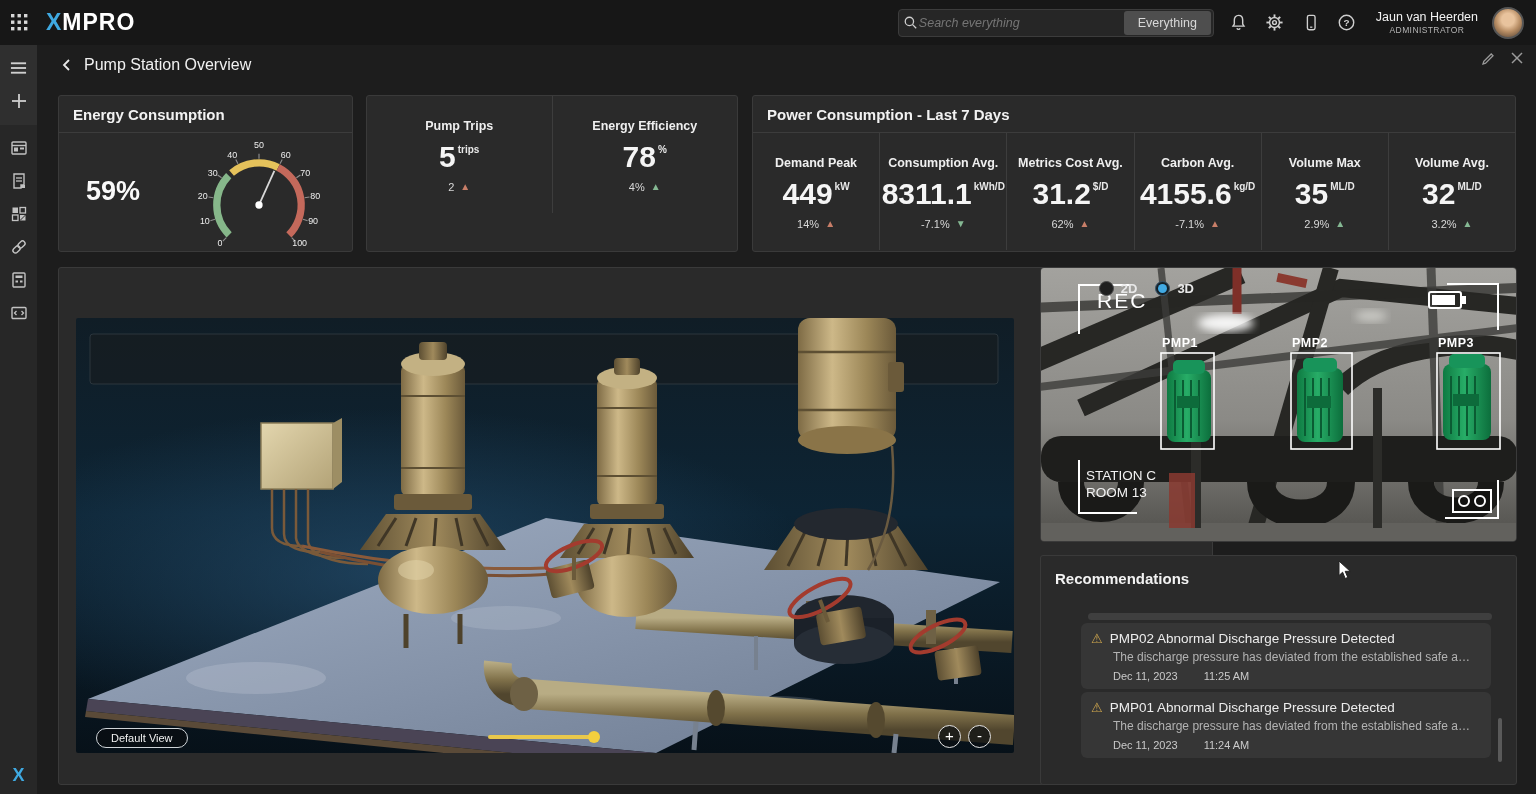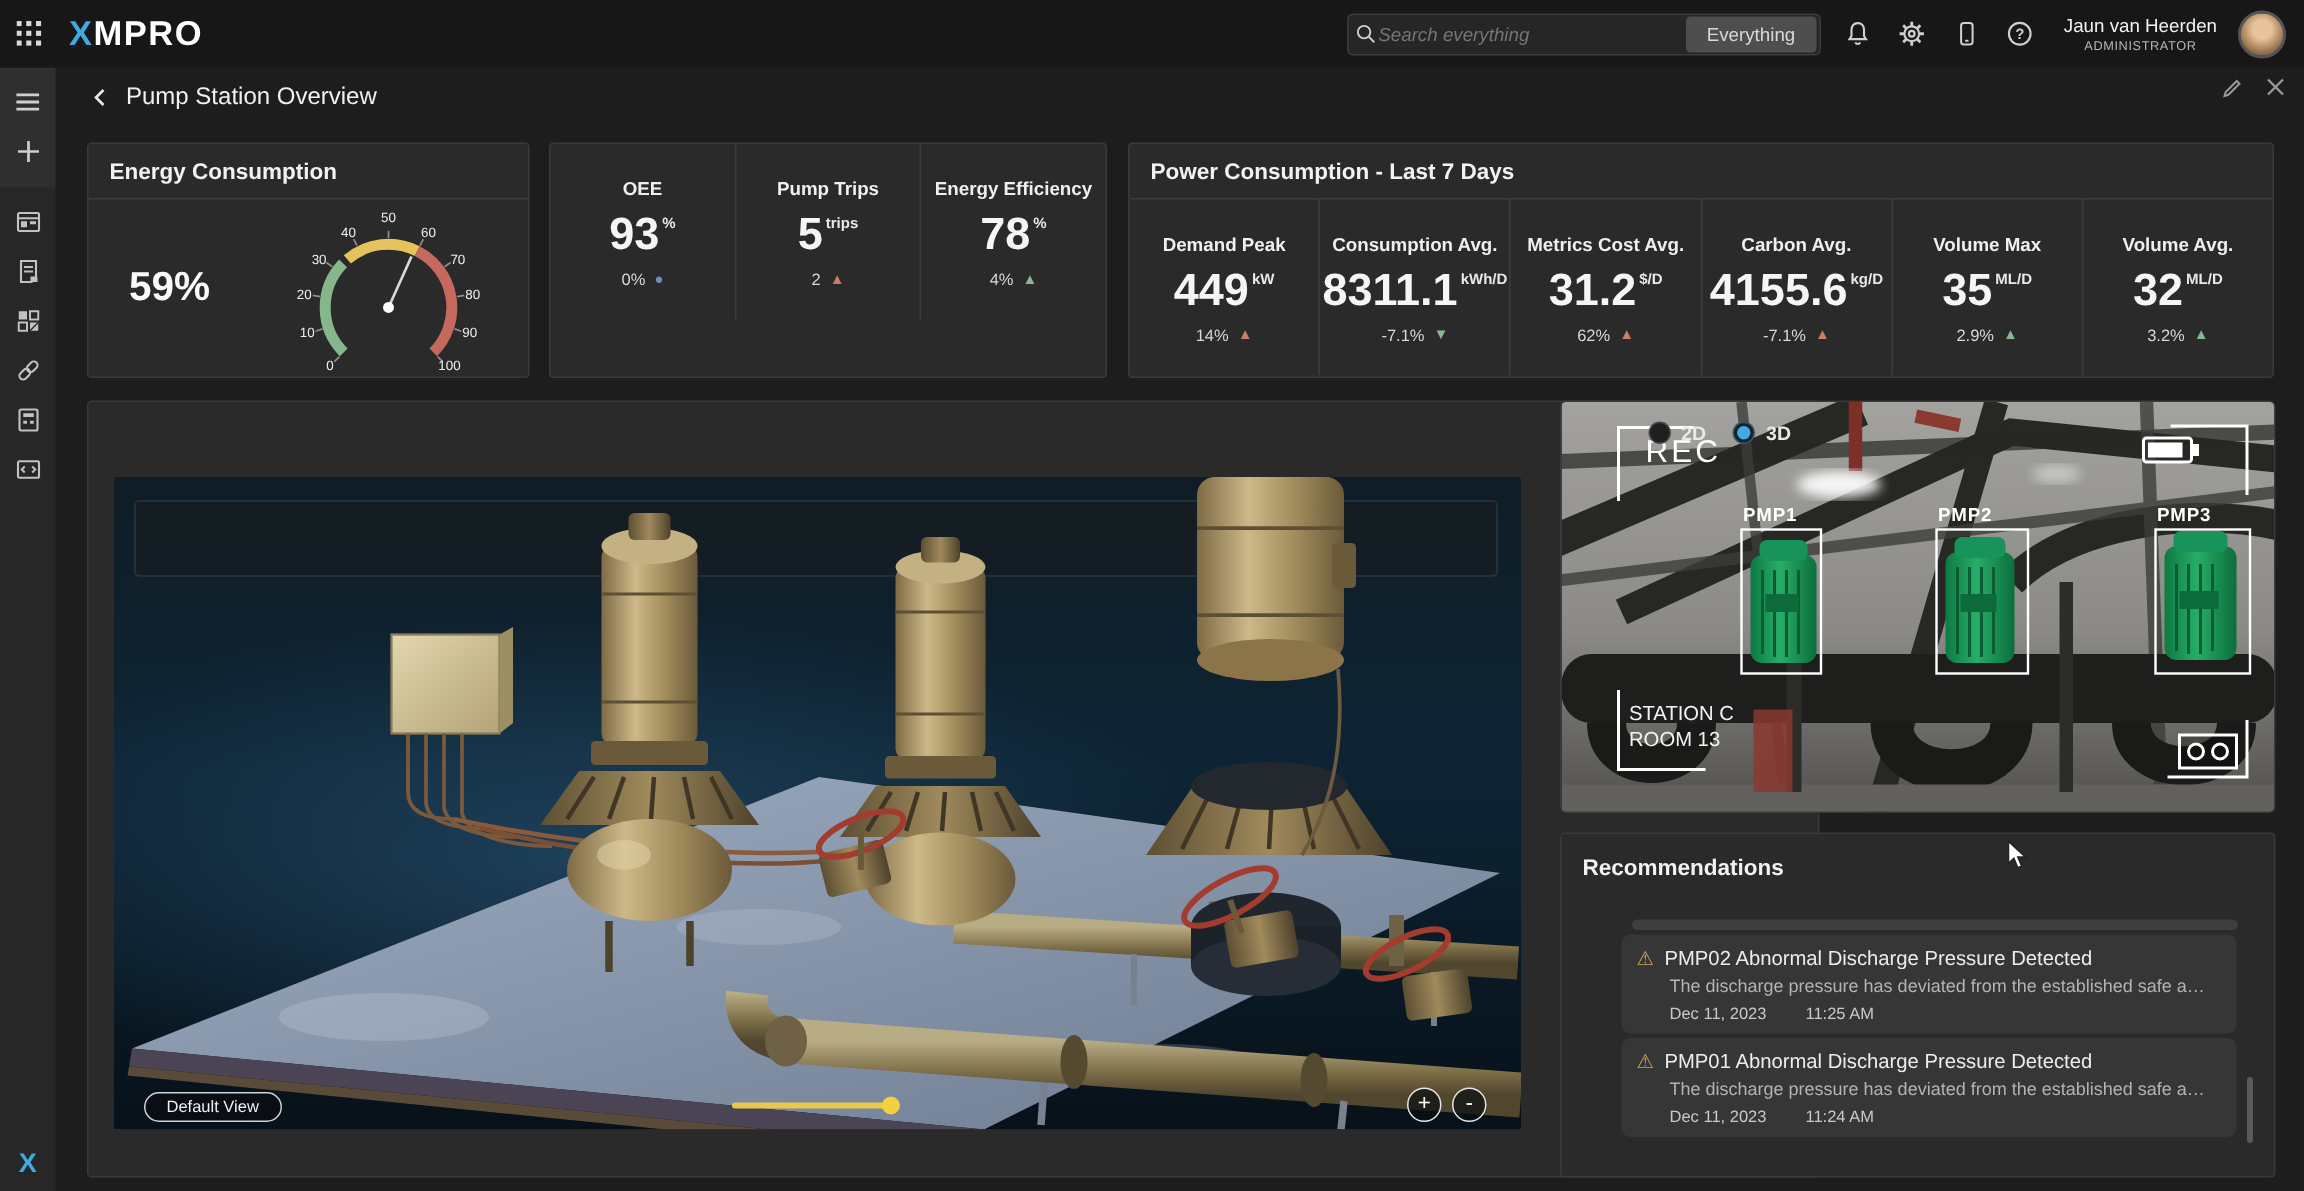--- a/index.html
+++ b/index.html
@@ -302,28 +302,20 @@
             <text x="150.1" y="136">100</text>
           </g>
           <line x1="100" y1="85" x2="118.9" y2="43.1" stroke="#d9d9d9" stroke-width="2.2"></line>
           <circle cx="100" cy="85" r="4.5" fill="#ffffff"></circle>
         </svg>
       </div>
     </section>
 
     <section class="card" style="left:329px; top:50px; width:372px; height:157px;">
       <div class="tiles">
-        <div class="tile">
-          <div class="t-label">OEE</div>
-          <div class="t-value"><span>93</span><span class="t-unit">%</span></div>
-          <div class="t-delta">
-              <span>0%</span>
-              <span class="t-glyph" style="color:#7988b8">●</span>
-            </div>
-        </div>
         <div class="tile">
           <div class="t-label">Pump Trips</div>
           <div class="t-value"><span>5</span><span class="t-unit">trips</span></div>
           <div class="t-delta">
               <span>2</span>
               <span class="t-glyph" style="color:#c87e68">▲</span>
             </div>
         </div>
         <div class="tile">
           <div class="t-label">Energy Efficiency</div>

